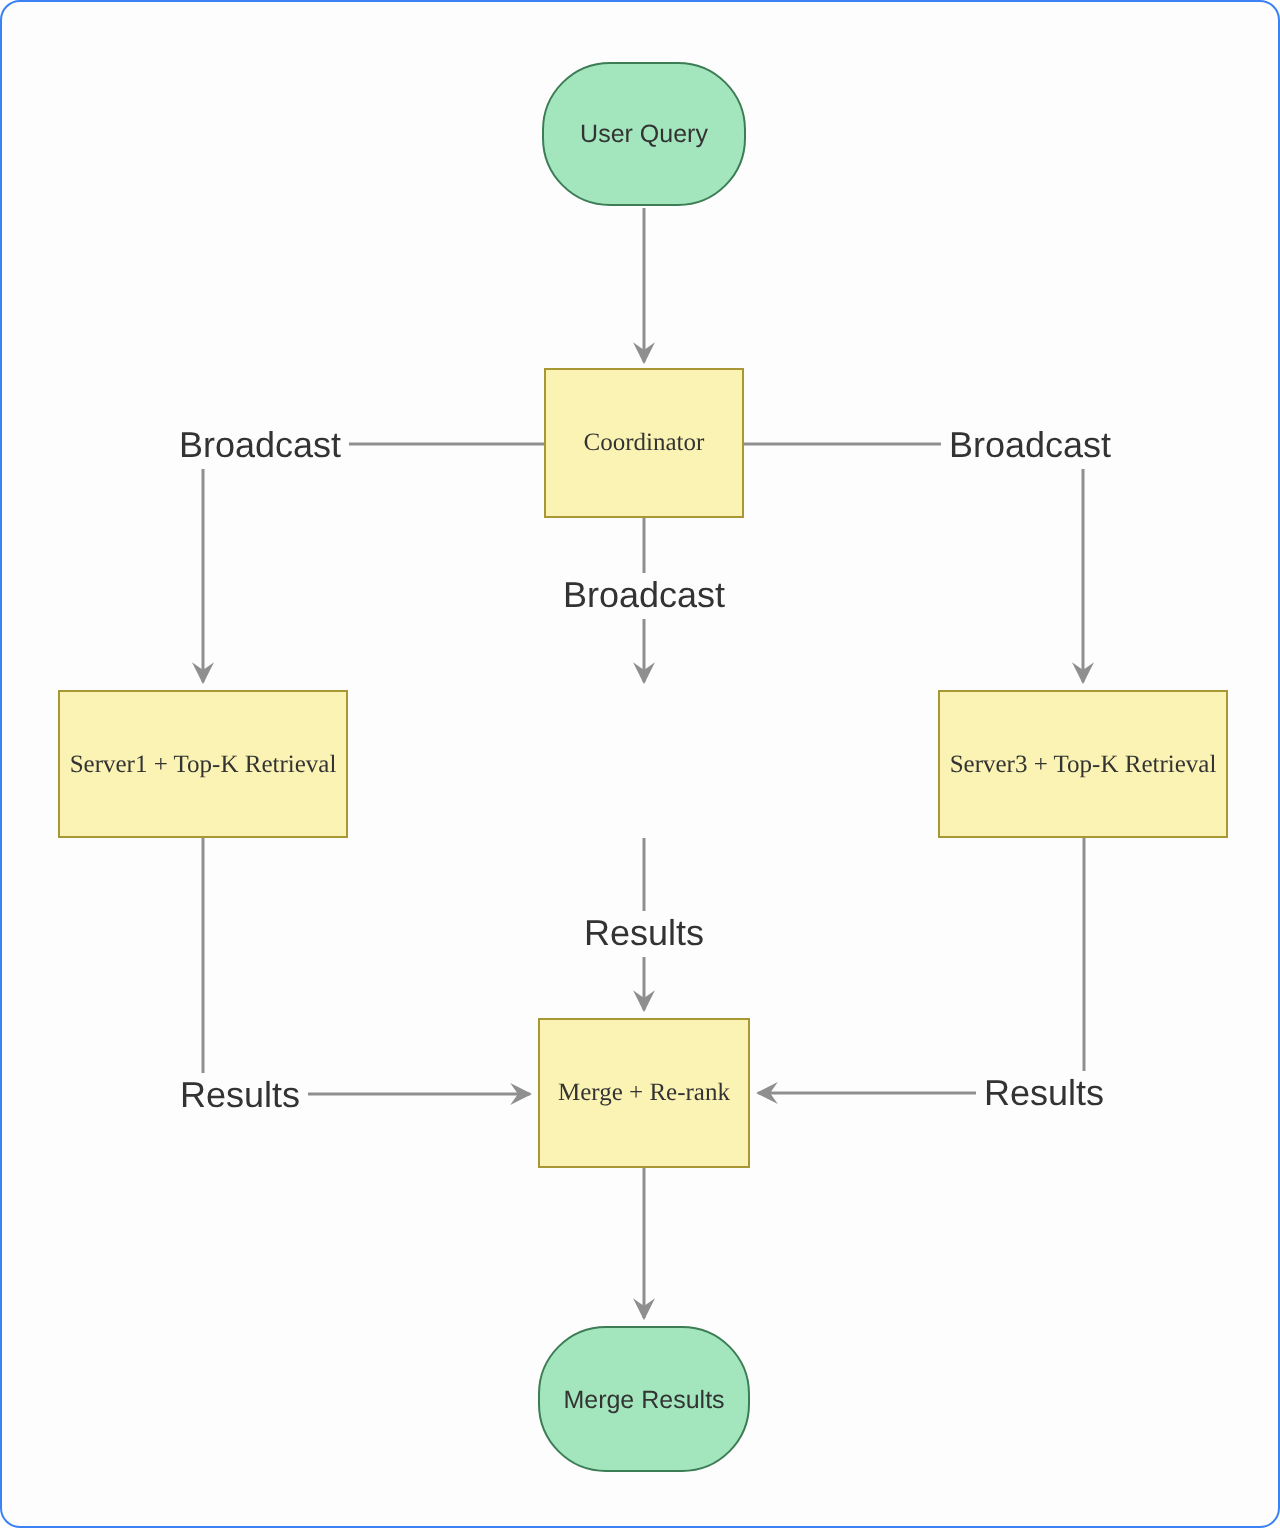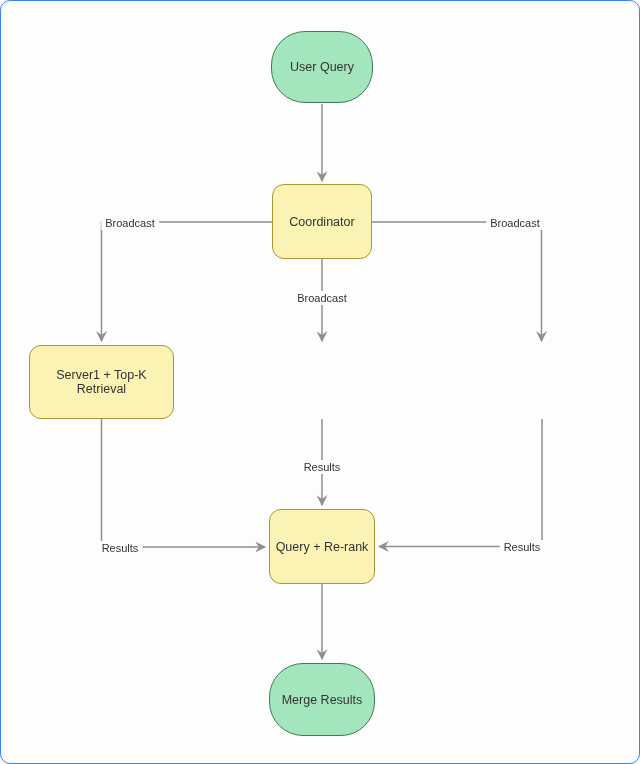--- a/index.html
+++ b/index.html
@@ -34,28 +34,29 @@
     padding:4px;
   }
   .node-ellipse{
     background:var(--ellipse-fill);
     border:1.6px solid var(--ellipse-border);
     border-radius:34px;
   }
   .node-box{
     background:var(--box-fill);
     border:1.6px solid var(--box-border);
-    border-radius:12px;
+    border-radius:0;
+    font-family:Liberation Serif, serif;
   }
   .edge-label{
     position:absolute;
     transform:translate(-50%,-50%);
     background:var(--background);
     color:var(--text);
-    font-size:11px;
+    font-size:18px;
     padding:1px 4px;
     white-space:nowrap;
   }
 </style>
 </head>
 <body>
 
 <div class="canvas">
 
   <svg class="edges" width="640" height="764" viewBox="0 0 640 764" xmlns="http://www.w3.org/2000/svg">
@@ -80,23 +81,26 @@
 
   <div class="node node-box" style="left:271px;top:183px;width:100px;height:75px;">
     <span>Coordinator</span>
   </div>
 
   <div class="node node-box" style="left:28px;top:344px;width:145px;height:74px;align-items:center;">
     <span>Server1 + Top-K Retrieval</span>
   </div>
 
 
+  <div class="node node-box" style="left:468px;top:344px;width:145px;height:74px;">
+    <span>Server3 + Top-K Retrieval</span>
+  </div>
 
   <div class="node node-box" style="left:268px;top:508px;width:106px;height:75px;">
-    <span>Query + Re-rank</span>
+    <span>Merge + Re-rank</span>
   </div>
 
   <div class="node node-ellipse" style="left:268px;top:662px;width:106px;height:73px;">
     <span>Merge Results</span>
   </div>
 
   <span class="edge-label" style="left:129px;top:222px;">Broadcast</span>
   <span class="edge-label" style="left:321px;top:297px;">Broadcast</span>
   <span class="edge-label" style="left:514px;top:222px;">Broadcast</span>
   <span class="edge-label" style="left:119px;top:547px;">Results</span>

